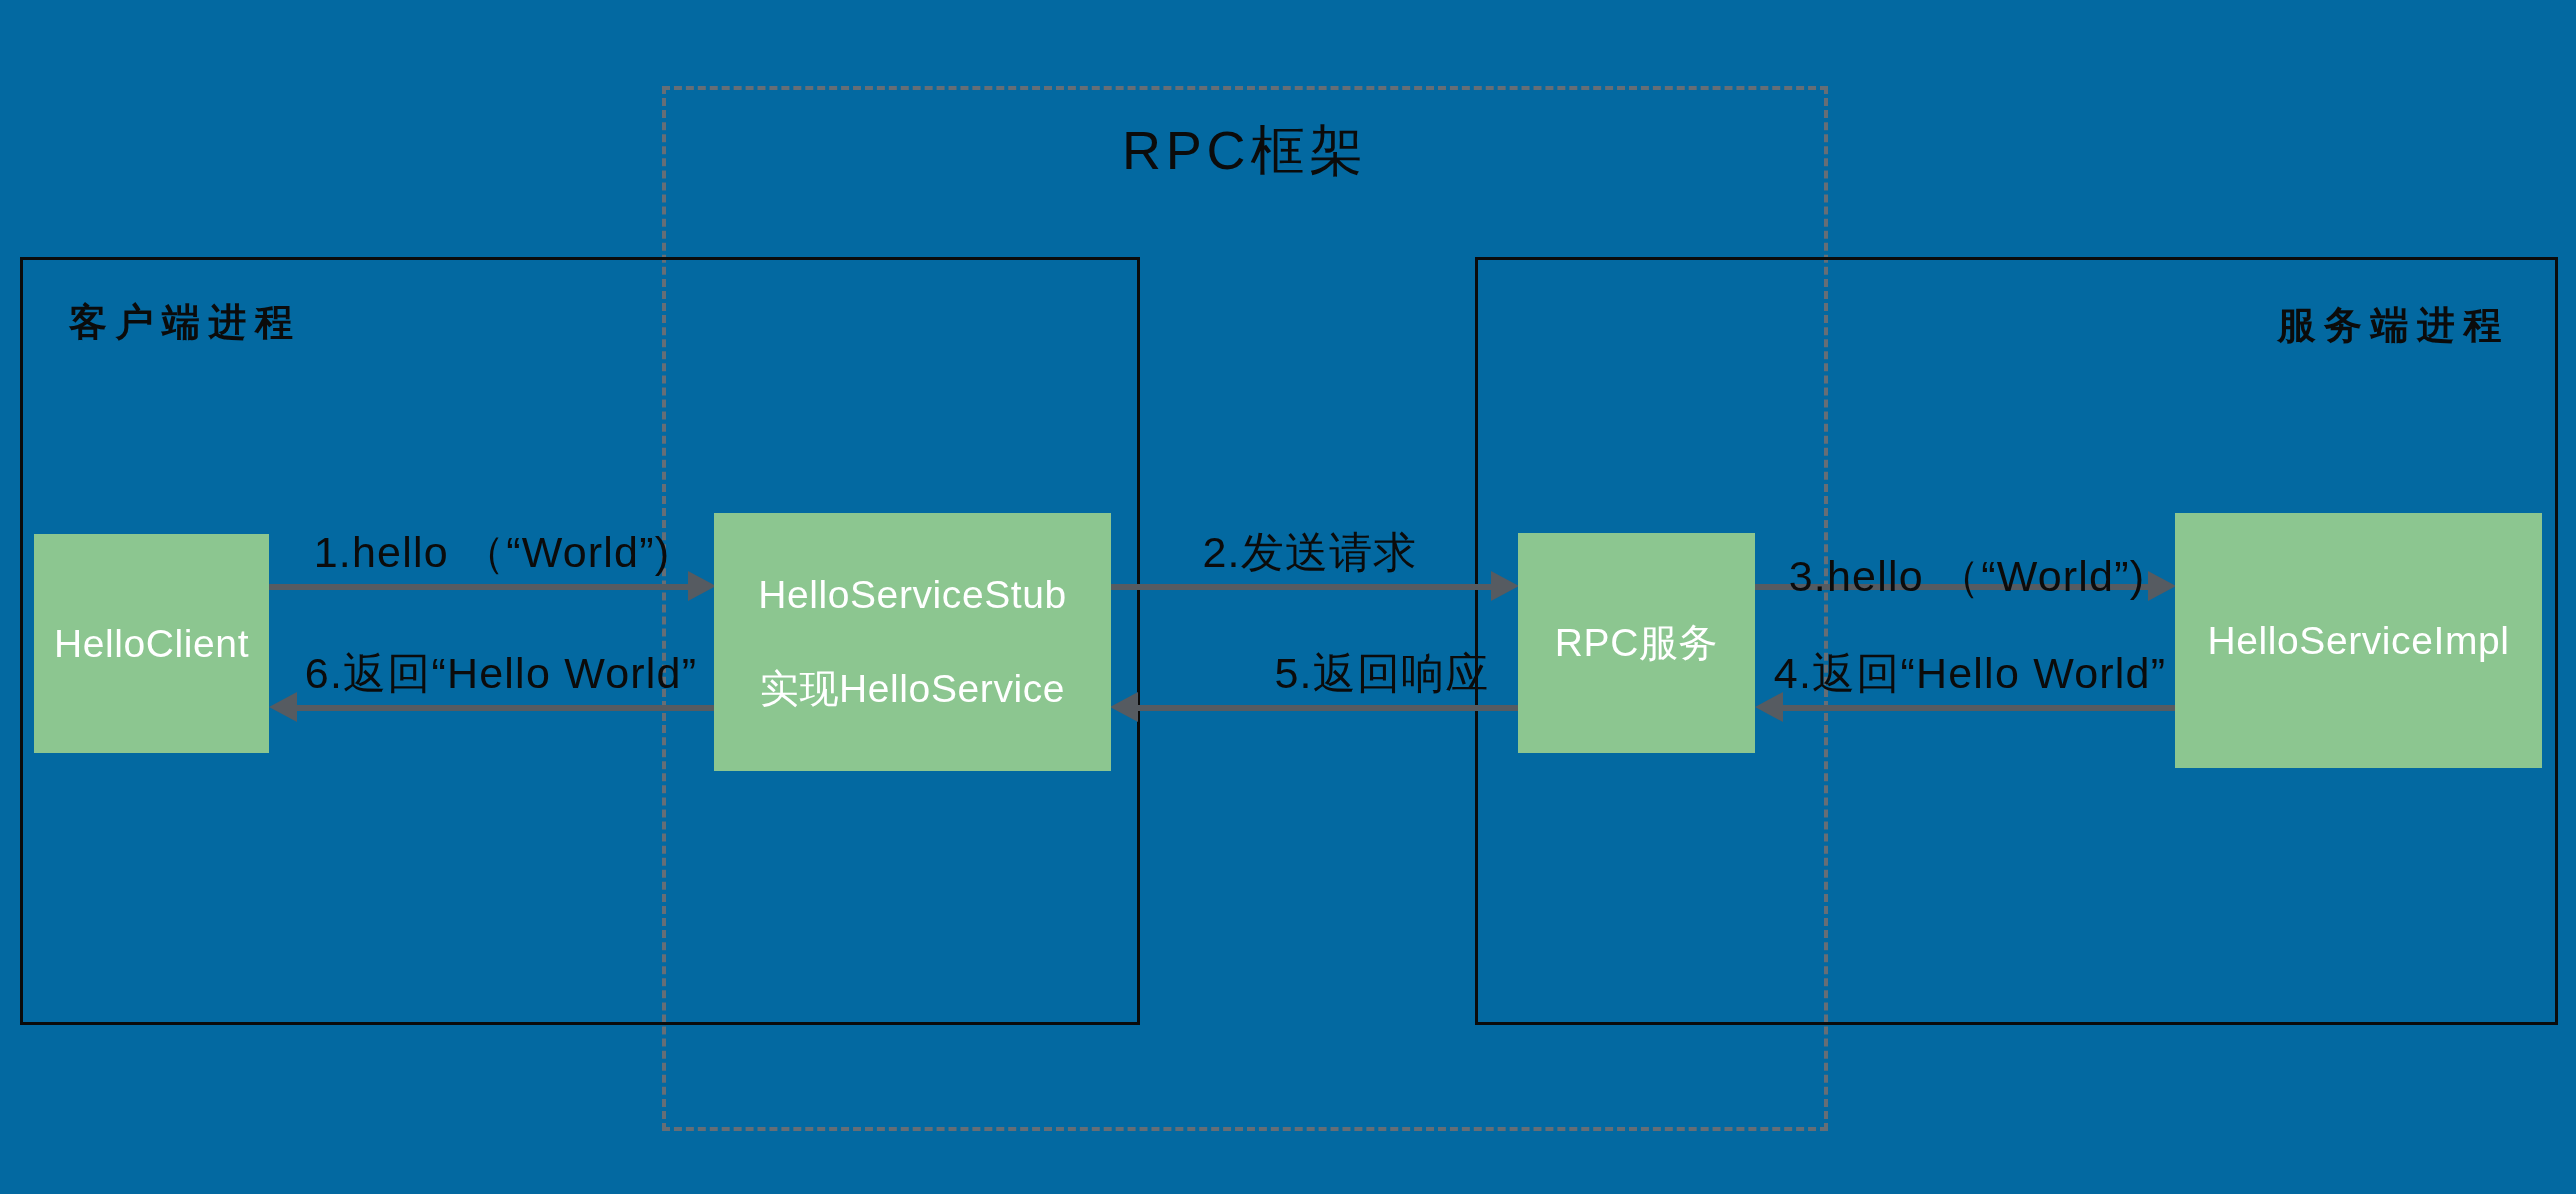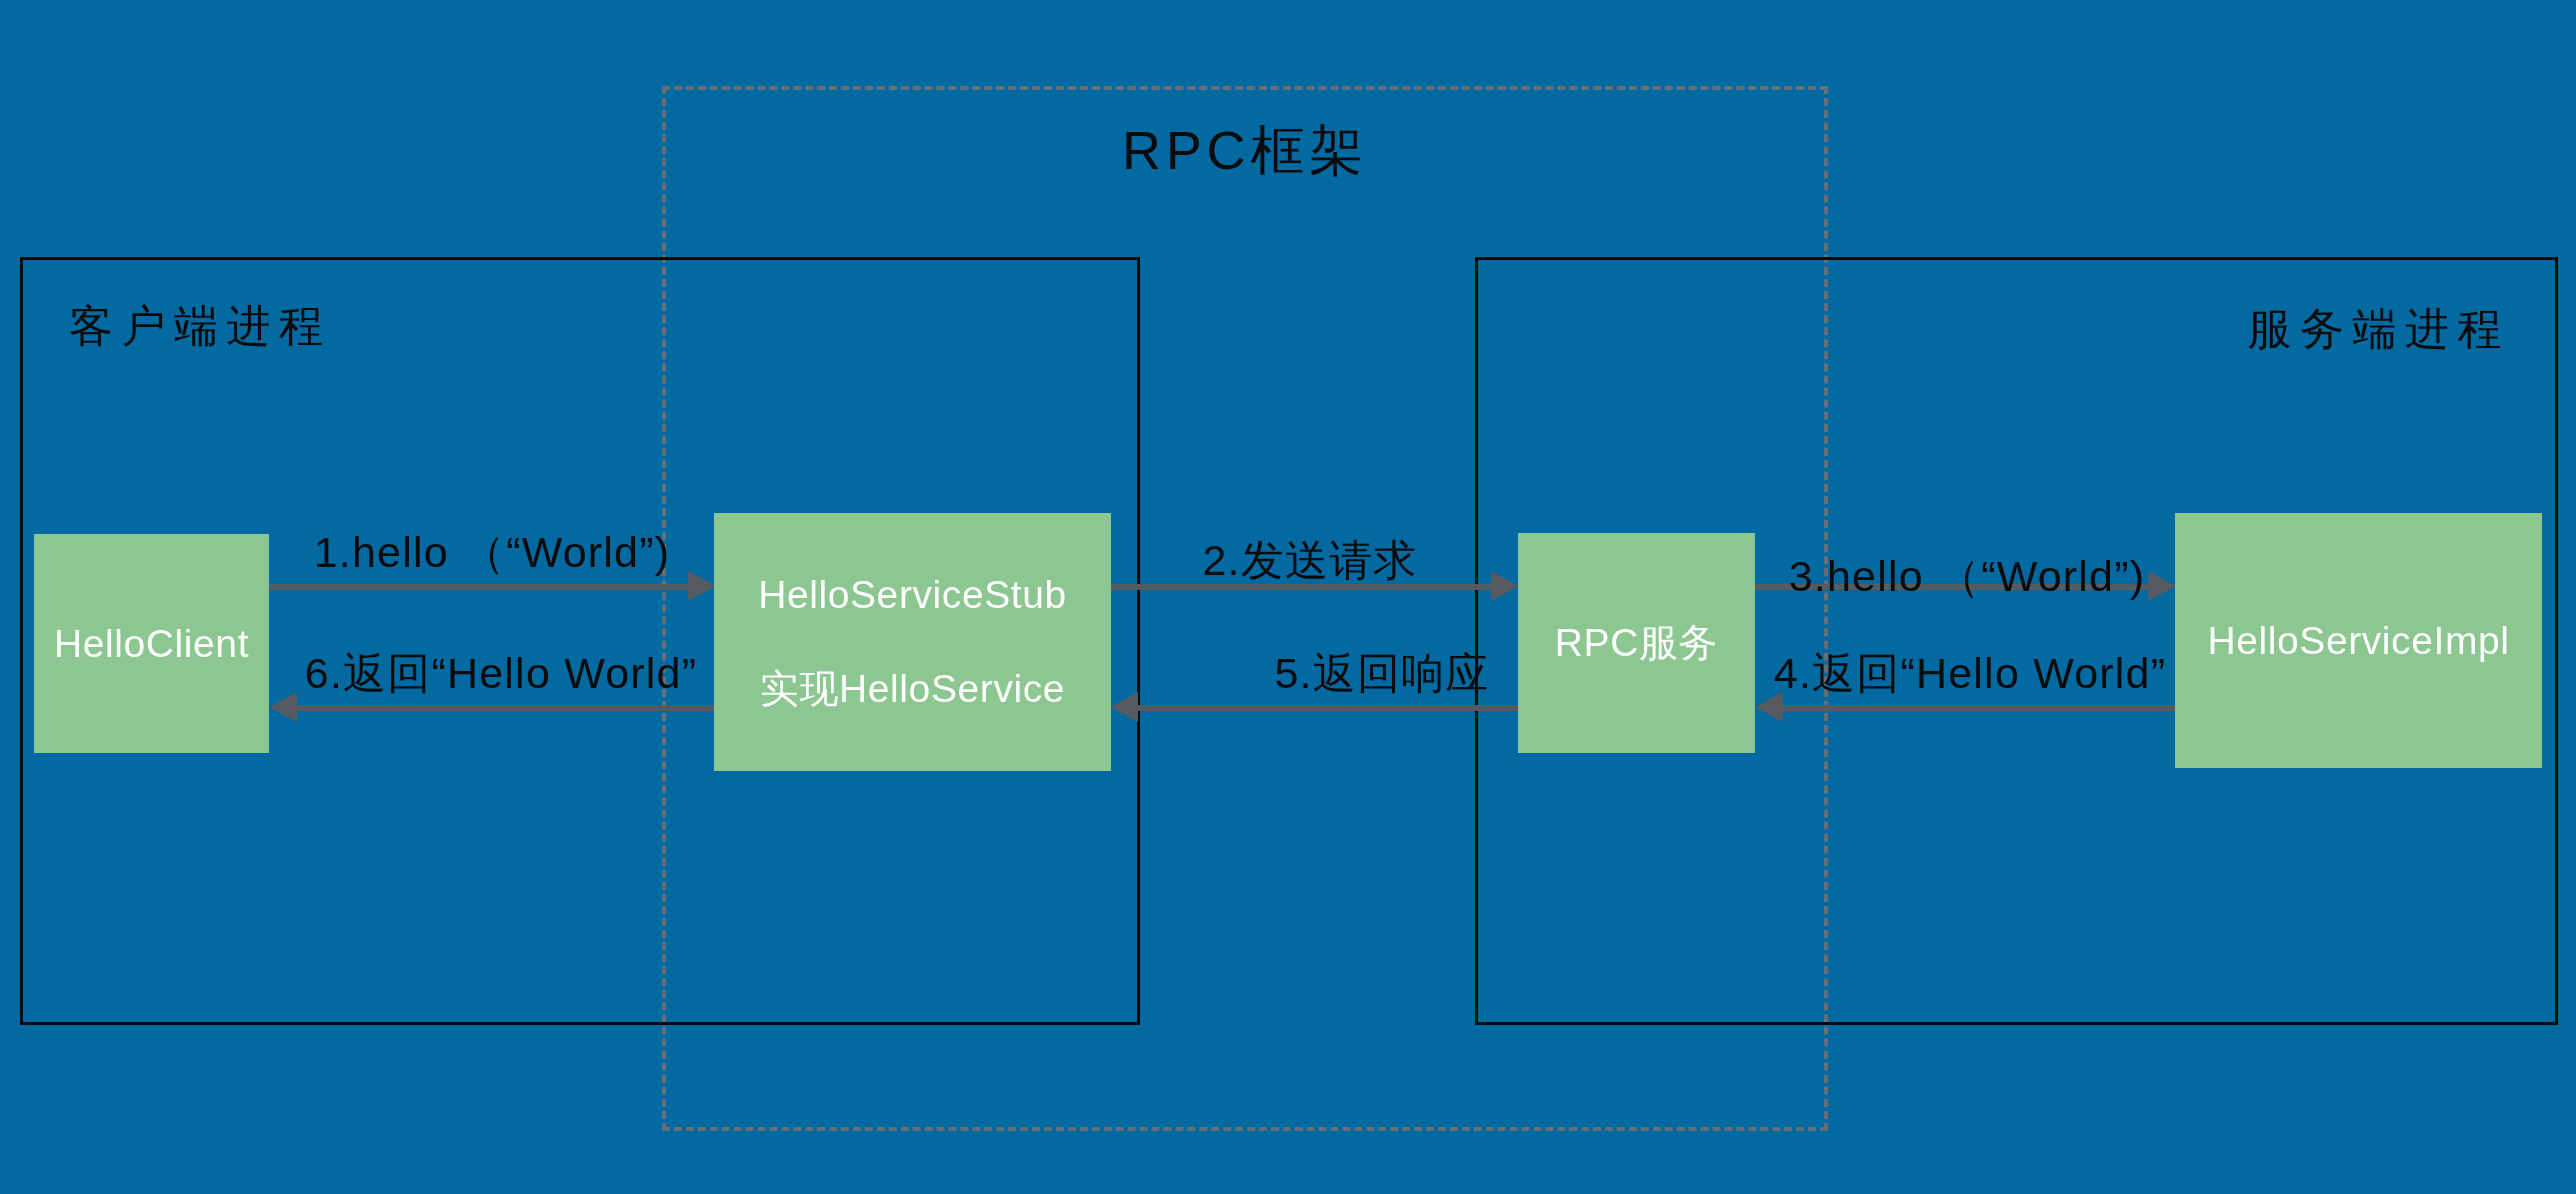--- a/index.html
+++ b/index.html
@@ -39,23 +39,23 @@
   .process {
     position: absolute;
     border: 3.6px solid #0b0b0b;
     box-sizing: border-box;
     z-index: 1;
   }
   .process.client { left: 20px;   top: 257px; width: 1120px; height: 768px; }
   .process.server { left: 1475px; top: 257px; width: 1083px; height: 768px; }
   .process-label {
     position: absolute;
-    font-size: 44px;
+    font-size: 38px;
     letter-spacing: 8.5px;
-    font-weight: 400;
+    font-weight: 700;
     z-index: 3;
     white-space: nowrap;
   }
   .client-label { left: 69px; top: 297px; }
   .server-label { right: 66px; top: 300px; }
   
   .node {
     position: absolute;
     background: #8CC690;
     color: #ffffff;
@@ -105,21 +105,21 @@
     position: absolute;
     transform: translateX(-50%);
     white-space: nowrap;
     font-size: 43px;
     letter-spacing: 1.2px;
     font-weight: 500;
     z-index: 5;
     background: transparent;
   }
   .alabel.l1 { left: 492px;  top: 524px; }
-  .alabel.l2 { left: 1310px; top: 524px; margin-top: 8px; }
+  .alabel.l2 { left: 1310px; top: 524px; }
   .alabel.l3 { left: 1967px; top: 524px; margin-top: 24px; }
   .alabel.l6 { left: 501px;  top: 645px; }
   .alabel.l5 { left: 1382px; top: 645px; }
   .alabel.l4 { left: 1970px; top: 645px; }
 </style>
 </head>
 <body>
 
 <div class="canvas">
 

